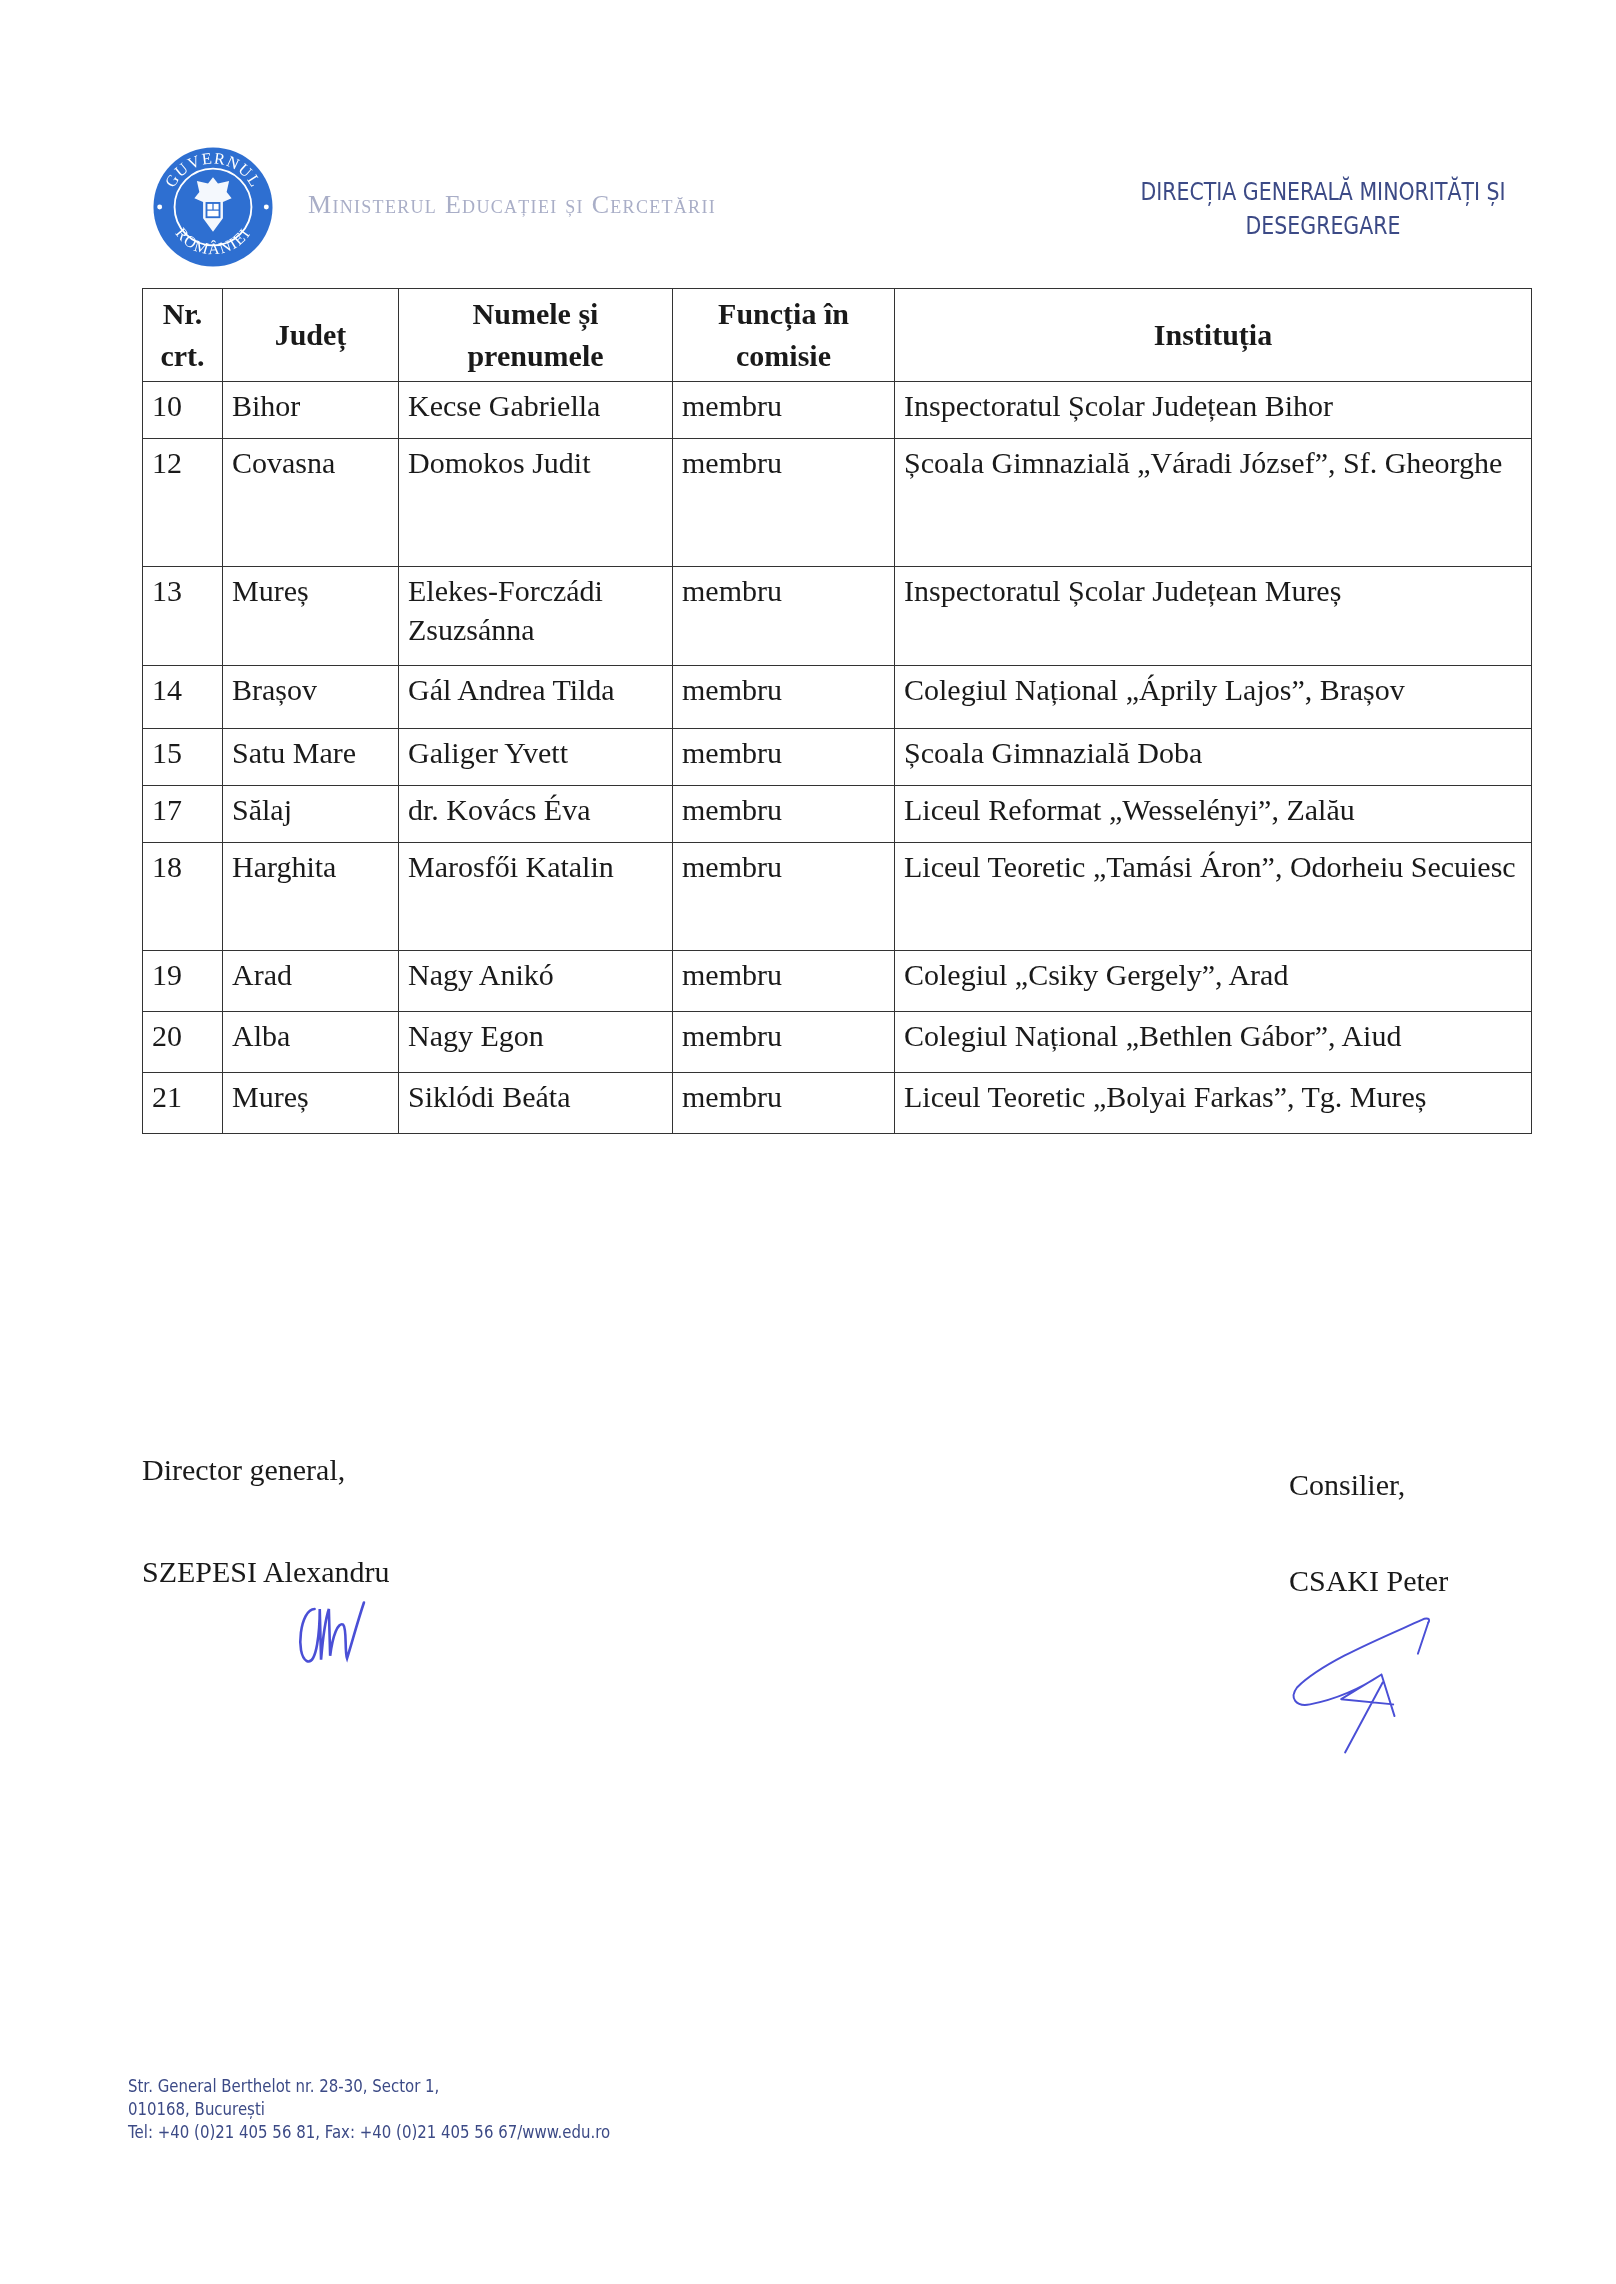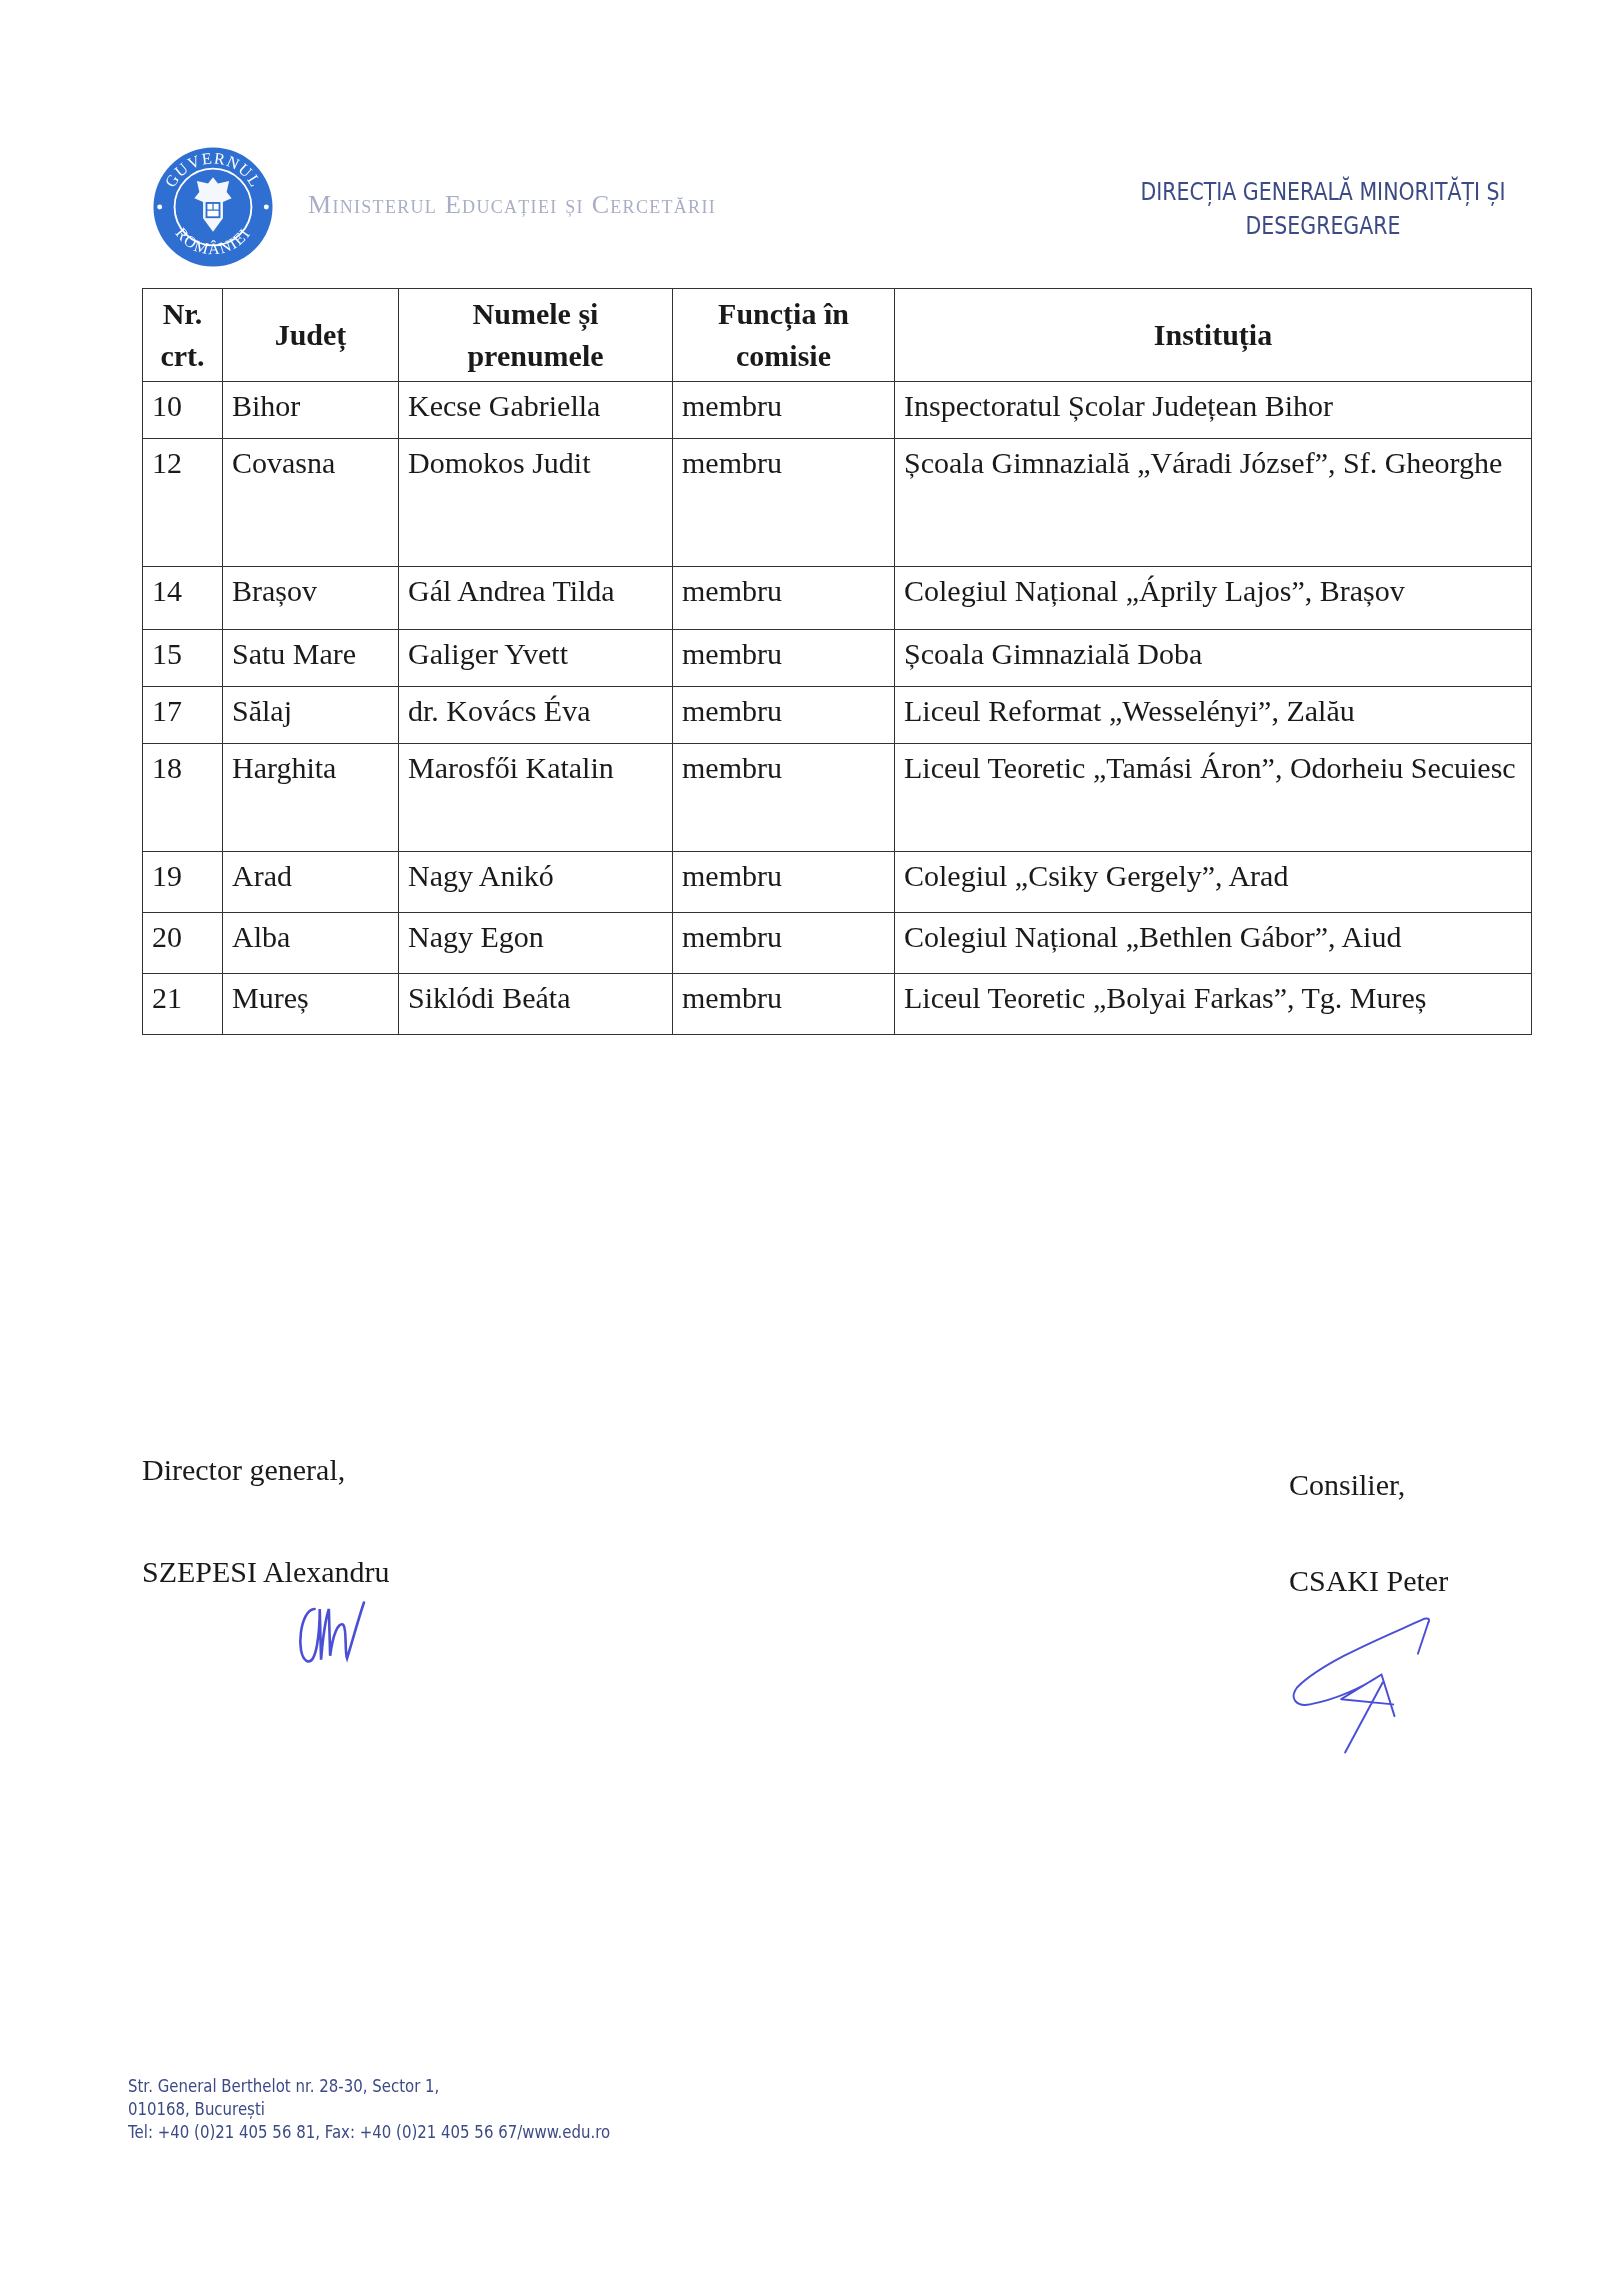--- a/index.html
+++ b/index.html
@@ -79,20 +79,27 @@
         <td>membru</td>
         <td class="inst">Inspectoratul Școlar Județean Bihor</td>
       </tr>
       <tr style="height: 128px;">
         <td>12</td>
         <td>Covasna</td>
         <td>Domokos Judit</td>
         <td>membru</td>
         <td class="inst">Școala Gimnazială „Váradi József”, Sf. Gheorghe</td>
       </tr>
+      <tr style="height: 99px;">
+        <td>13</td>
+        <td>Mureș</td>
+        <td>Elekes-Forczádi Zsuzsánna</td>
+        <td>membru</td>
+        <td class="inst">Inspectoratul Școlar Județean Mureș</td>
+      </tr>
       <tr style="height: 63px; padding-left: 28px;">
         <td>14</td>
         <td>Brașov</td>
         <td>Gál Andrea Tilda</td>
         <td>membru</td>
         <td class="inst">Colegiul Național „Áprily Lajos”, Brașov</td>
       </tr>
       <tr style="height: 57px;">
         <td>15</td>
         <td>Satu Mare</td>

